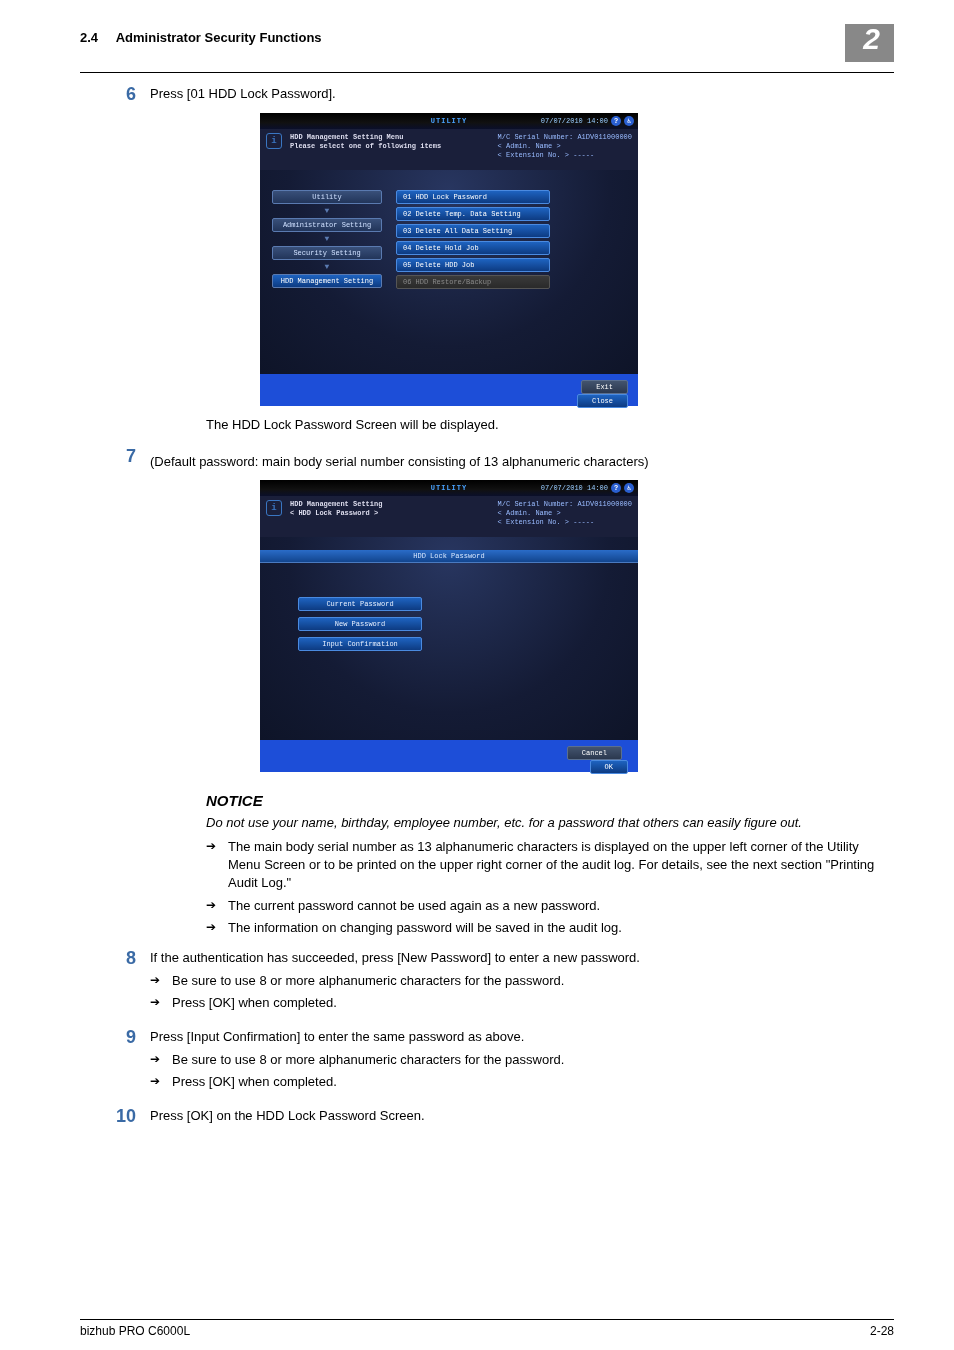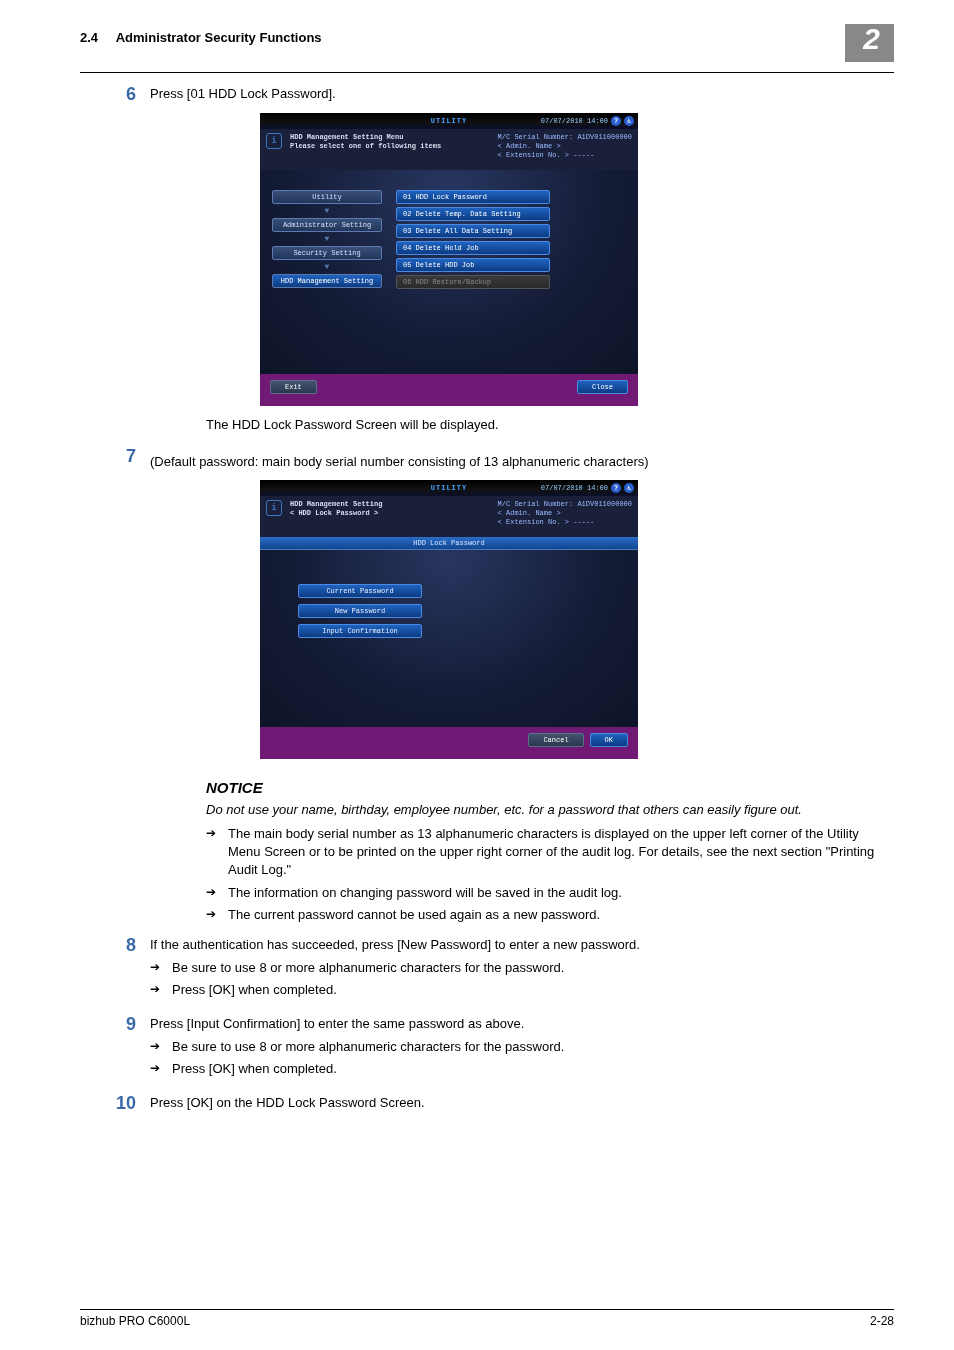--- a/index.html
+++ b/index.html
@@ -102,41 +102,41 @@
   }
   .head-titles { line-height:1.25; font-weight:bold; }
   .head-meta { margin-left:auto; text-align:left; color:#9bf; line-height:1.3; } 
   .panel-body {
     background:#17223f;
     background: radial-gradient(ellipse at 50% 10%, #283660 0%, #141b35 60%, #0e1428 100%);
     padding:20px 12px 14px 12px;
     min-height:170px;
     position:relative;
   }
-  .panel-body.body2 { padding-top:6px; }
+  .panel-body.body2 { padding-top:19px; }
   .crumb-col { display:flex; flex-direction:column; gap:4px; width:110px; }
   .crumb {
     background:linear-gradient(#39507a,#22355a);
     border:1px solid #5a7ab0; border-radius:2px;
     padding:2px 4px; text-align:center; color:#cfe0ff;
   }
   .crumb.active { background:linear-gradient(#1e63c0,#0d3b82); color:#fff; }
   .arrow-dn { text-align:center; color:#5a7ab0; font-size:8px; line-height:6px; height:6px; }
   .menu-col { display:flex; flex-direction:column; gap:3px; margin-top:0; }
   .menu-item {
     background:linear-gradient(#1e63c0,#0d3b82);
     border:1px solid #4a8ae0; border-radius:2px; padding:2px 6px; color:#fff;
     width:140px;
   }
   .menu-item.dis {
     background:linear-gradient(#3a3a3a,#2a2a2a); border-color:#555; color:#888;
   }
   .row-flex { display:flex; gap:14px; }
   .panel-bottom {
-    display:flex; align-items:flex-start; background:#701a75; padding:6px 10px; height:20px;
+    display:flex; align-items:flex-end; background:#1d4ed8; padding:6px 10px; height:20px;flex-direction:column;
   }
   .panel-bottom .spacer { flex:1; }
   .pbtn {
     background:linear-gradient(#1e63c0,#0d3b82); border:1px solid #4a8ae0; border-radius:2px;
     color:#fff; padding:2px 14px; font-size:7px;
   }
   .pbtn.gray { background:linear-gradient(#43546e,#2b384f); border-color:#5a6f8f; }
 
   .section-tab {
     background:linear-gradient(#2a6cc8,#12458e);
@@ -146,21 +146,21 @@
   }
   .field-row {
     background:linear-gradient(#1e63c0,#0d3b82);
     border:1px solid #4a8ae0; border-radius:2px;
     padding:2px 6px; color:#e8f0ff; width:110px; margin-bottom:6px;
     text-align:center;
   }
   .fields-wrap { margin-left:26px; margin-top:34px; }
 
   .footer {
-    position:absolute; bottom:22px; left:80px; right:60px;
+    position:absolute; bottom:12px; left:80px; right:60px;
     border-top:1px solid #000; padding-top:4px;
     display:flex; justify-content:space-between; font-size:12px;
   }
 </style>
 </head>
 <body>
 
 <div class="page">
   <div class="header-row">
     <div>
@@ -268,22 +268,22 @@
       <div class="pbtn gray" style="margin-right:6px;">Cancel</div>
       <div class="pbtn">OK</div>
     </div>
   </div>
 
   <div class="indent-block">
     <div class="notice-title">NOTICE</div>
     <div class="notice-text">Do not use your name, birthday, employee number, etc. for a password that others can easily figure out.</div>
     <ul class="bullet-list">
       <li>The main body serial number as 13 alphanumeric characters is displayed on the upper left corner of the Utility Menu Screen or to be printed on the upper right corner of the audit log. For details, see the next section "Printing Audit Log."</li>
+      <li>The current password cannot be used again as a new password.</li>
       <li>The information on changing password will be saved in the audit log.</li>
-      <li>The current password cannot be used again as a new password.</li>
     </ul>
   </div>
 
   <div class="step">
     <div class="step-num">8</div>
     <div class="step-body">
       <div>If the authentication has succeeded, press [New Password] to enter a new password.</div>
       <ul class="bullet-list sub-bullets">
         <li>Be sure to use 8 or more alphanumeric characters for the password.</li>
         <li>Press [OK] when completed.</li>

